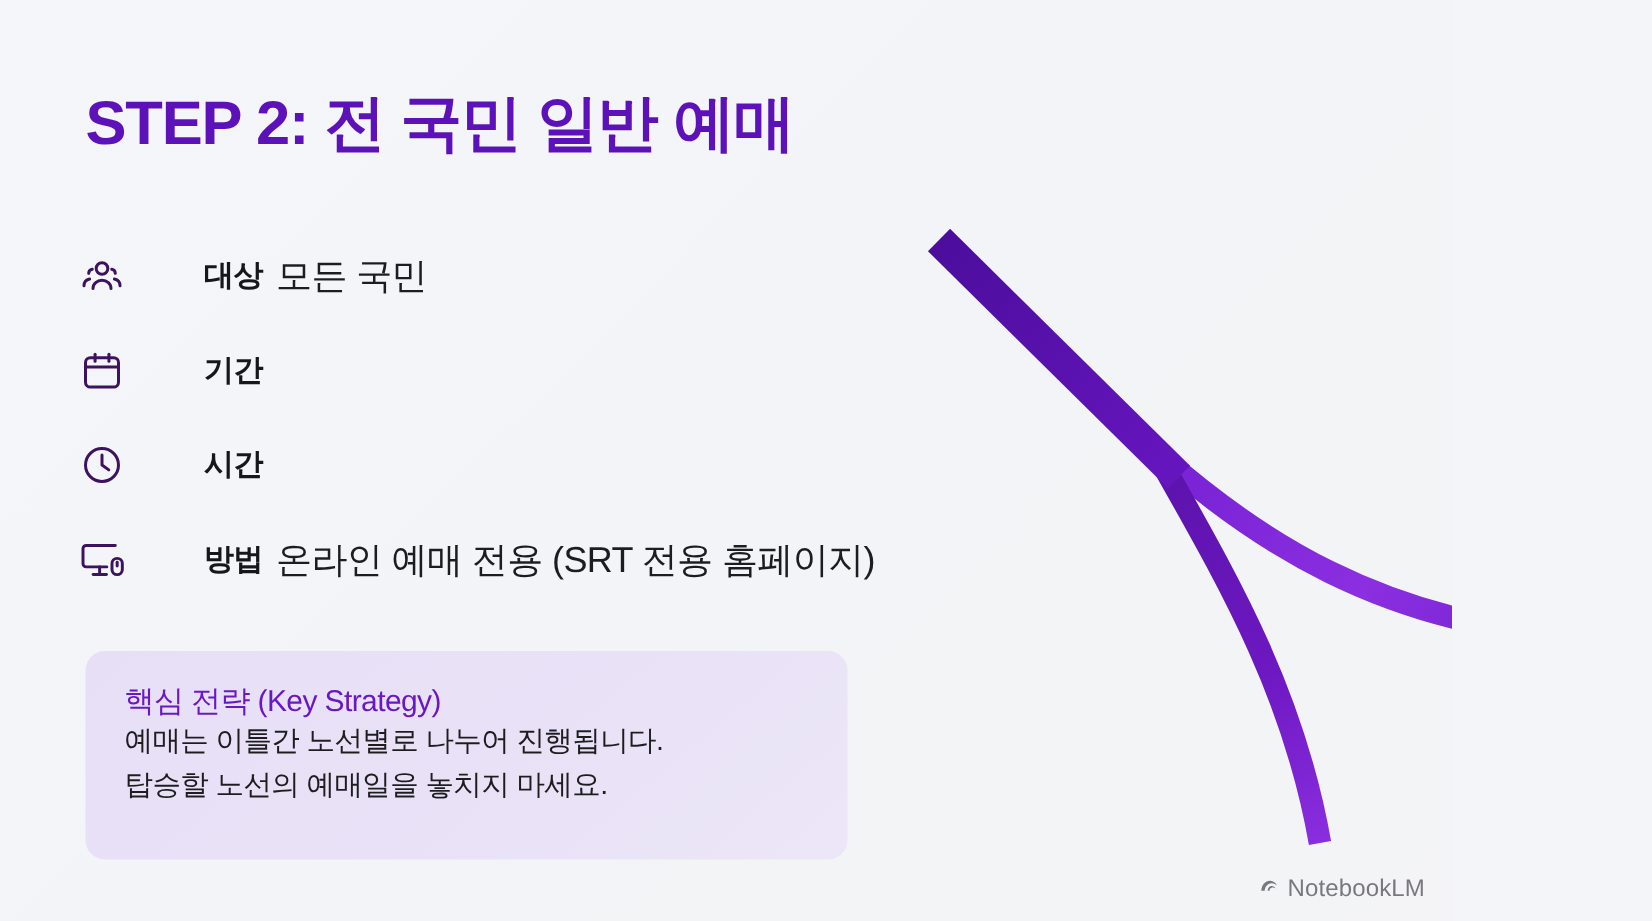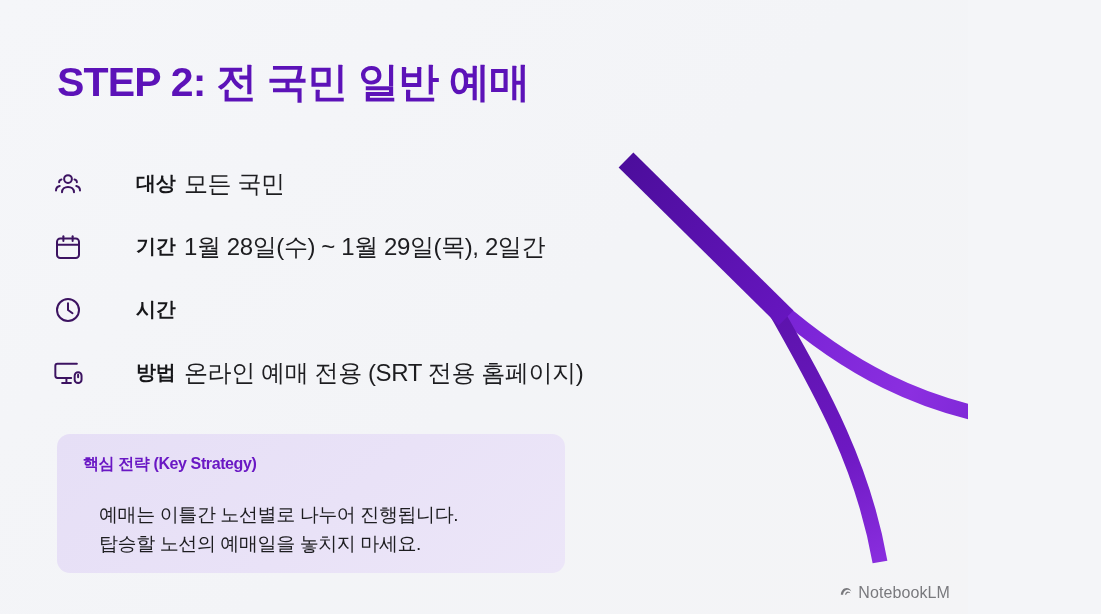--- a/index.html
+++ b/index.html
@@ -98,35 +98,34 @@
     left: 57px;
     top: 434px;
     width: 508px;
     height: 139px;
     background: linear-gradient(140deg, #e6dff6 0%, #e9e2f7 55%, #ece6f8 100%);
     border-radius: 13px;
     padding: 20px 26px 0 26px;
   }
 
   .callout-title {
-    font-size: 16px;
-    font-weight: 700;
+    font-size: 20px;
+    font-weight: 400;
     color: #6a18c4;
     letter-spacing: -0.4px;
-    margin-bottom: 26px;
+    margin-bottom: 0;
   }
 
   .callout-line {
     font-size: 19px;
     font-weight: 400;
     color: #1d1d20;
     letter-spacing: -0.4px;
     line-height: 1.52;
     white-space: nowrap;
-    margin-left: 16px;
   }
 
   
   .watermark {
     position: absolute;
     right: 18px;
     bottom: 12px;
     display: flex;
     align-items: center;
     gap: 5px;
@@ -195,21 +194,20 @@
     <div class="info-row">
       <span class="info-icon">
         <svg width="30" height="30" viewBox="0 0 24 24" fill="none" stroke="currentColor" stroke-width="1.6" stroke-linecap="round" stroke-linejoin="round">
           <rect x="3.2" y="5.2" width="17.6" height="15.6" rx="2.6"></rect>
           <path d="M3.2 10.1h17.6"></path>
           <path d="M8.3 3.3v3.8"></path>
           <path d="M15.7 3.3v3.8"></path>
         </svg>
       </span>
       <span class="info-label">기간</span>
-      <span class="info-value">1월 28일(수) ~ 1월 29일(목), 2일간</span>
     </div>
 
     <div class="info-row">
       <span class="info-icon">
         <svg width="30" height="30" viewBox="0 0 24 24" fill="none" stroke="currentColor" stroke-width="1.6" stroke-linecap="round" stroke-linejoin="round">
           <circle cx="12" cy="12" r="8.8"></circle>
           <path d="M12 6.6V12l3.6 2.6"></path>
         </svg>
       </span>
       <span class="info-label">시간</span>

